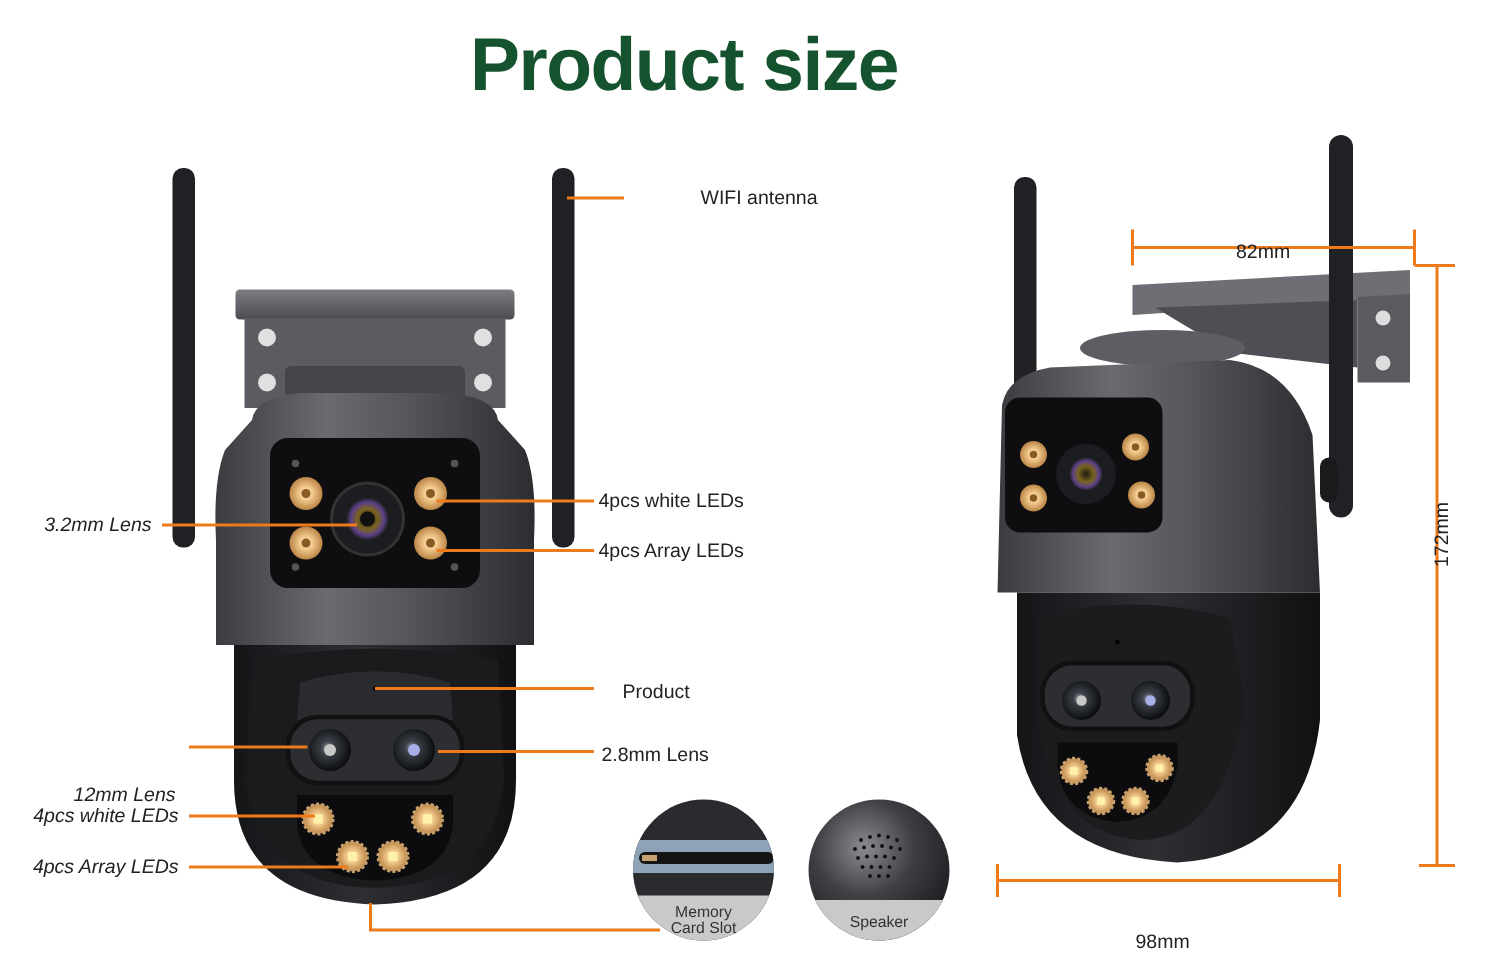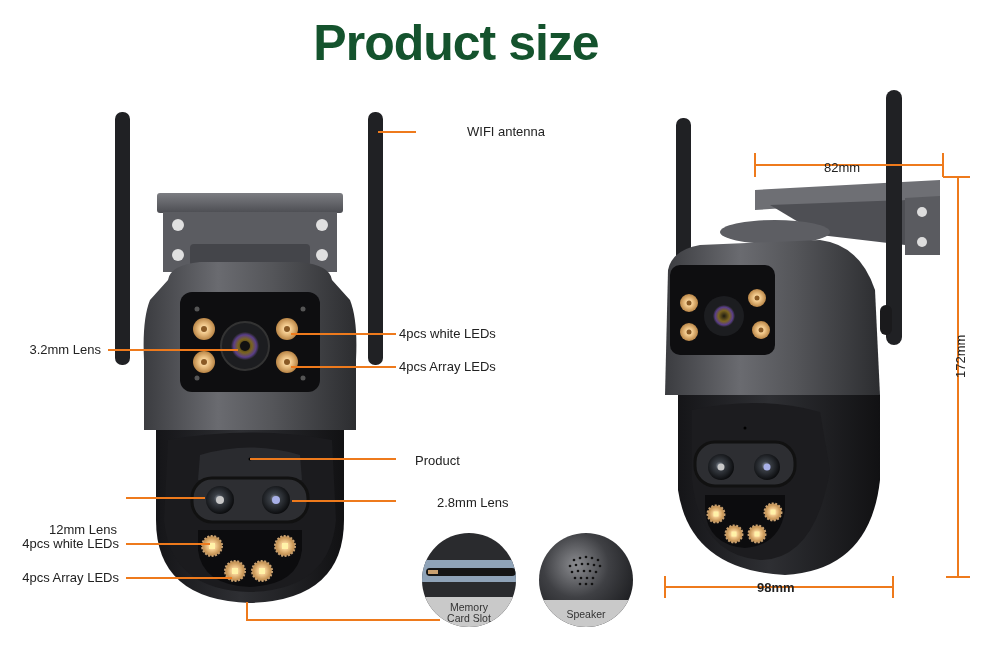--- a/index.html
+++ b/index.html
@@ -1,19 +1,19 @@
 <!DOCTYPE html>
 <html><head>
 <meta charset="utf-8">
 <style>
   html, body { margin:0; padding:0; }
   body { width:1000px; height:650px; background:#ffffff; position:relative; overflow:hidden; font-family:"Liberation Sans", sans-serif; }
   .title { position:absolute; left:0; width:912px; top:14px; text-align:center; font-size:50px; font-weight:bold; color:#14532d; letter-spacing:-1px; }
   .lbl { position:absolute; font-size:13px; color:#222; white-space:nowrap; }
-  .lbl.right { text-align:right; }
+  .lbl.right { text-align:right;font-style:italic; }
   svg.art { position:absolute; left:0; top:0; }
   .circle-lbl { font-size:10.5px; fill:#333; }
 </style>
 </head>
 <body>
 
 <div class="title">Product size</div>
 
 <svg class="art" width="1000" height="650" viewBox="0 0 1000 650">
   <defs>
@@ -233,19 +233,19 @@
     <line x1="893" y1="576" x2="893" y2="598"></line>
   </g>
 </svg>
 
 <div class="lbl" style="left:419px; top:124px;margin-left:48px;">WIFI antenna</div>
 <div class="lbl right" style="right:899px; top:342px;">3.2mm Lens</div>
 <div class="lbl" style="left:399px; top:326px;">4pcs white LEDs</div>
 <div class="lbl" style="left:399px; top:359px;">4pcs Array LEDs</div>
 <div class="lbl" style="left:415px; top:453px;">Product</div>
 <div class="lbl right" style="right:883px; top:490px;margin-top:32px;">12mm Lens</div>
-<div class="lbl" style="left:401px; top:495px;margin-left:36px;">2.8mm Lens</div>
+<div class="lbl" style="left:401px; top:495px;">2.8mm Lens</div>
 <div class="lbl right" style="right:881px; top:536px;">4pcs white LEDs</div>
 <div class="lbl right" style="right:881px; top:570px;">4pcs Array LEDs</div>
 
 <div class="lbl" style="left:824px; top:148px;margin-top:12px;">82mm</div>
 <div class="lbl" style="left:953px; top:378px; transform:rotate(-90deg); transform-origin:left top;">172mm</div>
-<div class="lbl" style="left:757px; top:580px;font-weight:bold;">98mm</div>
+<div class="lbl" style="left:757px; top:620px;">98mm</div>
 
 </body></html>

